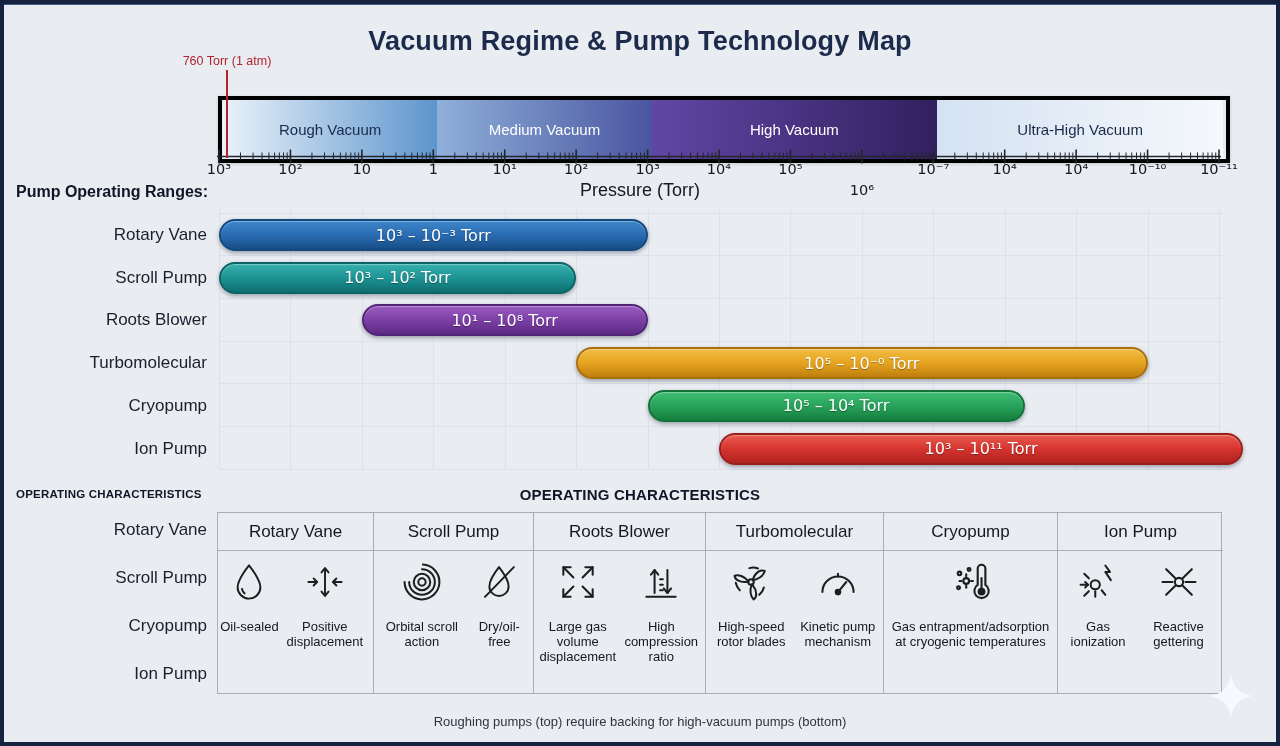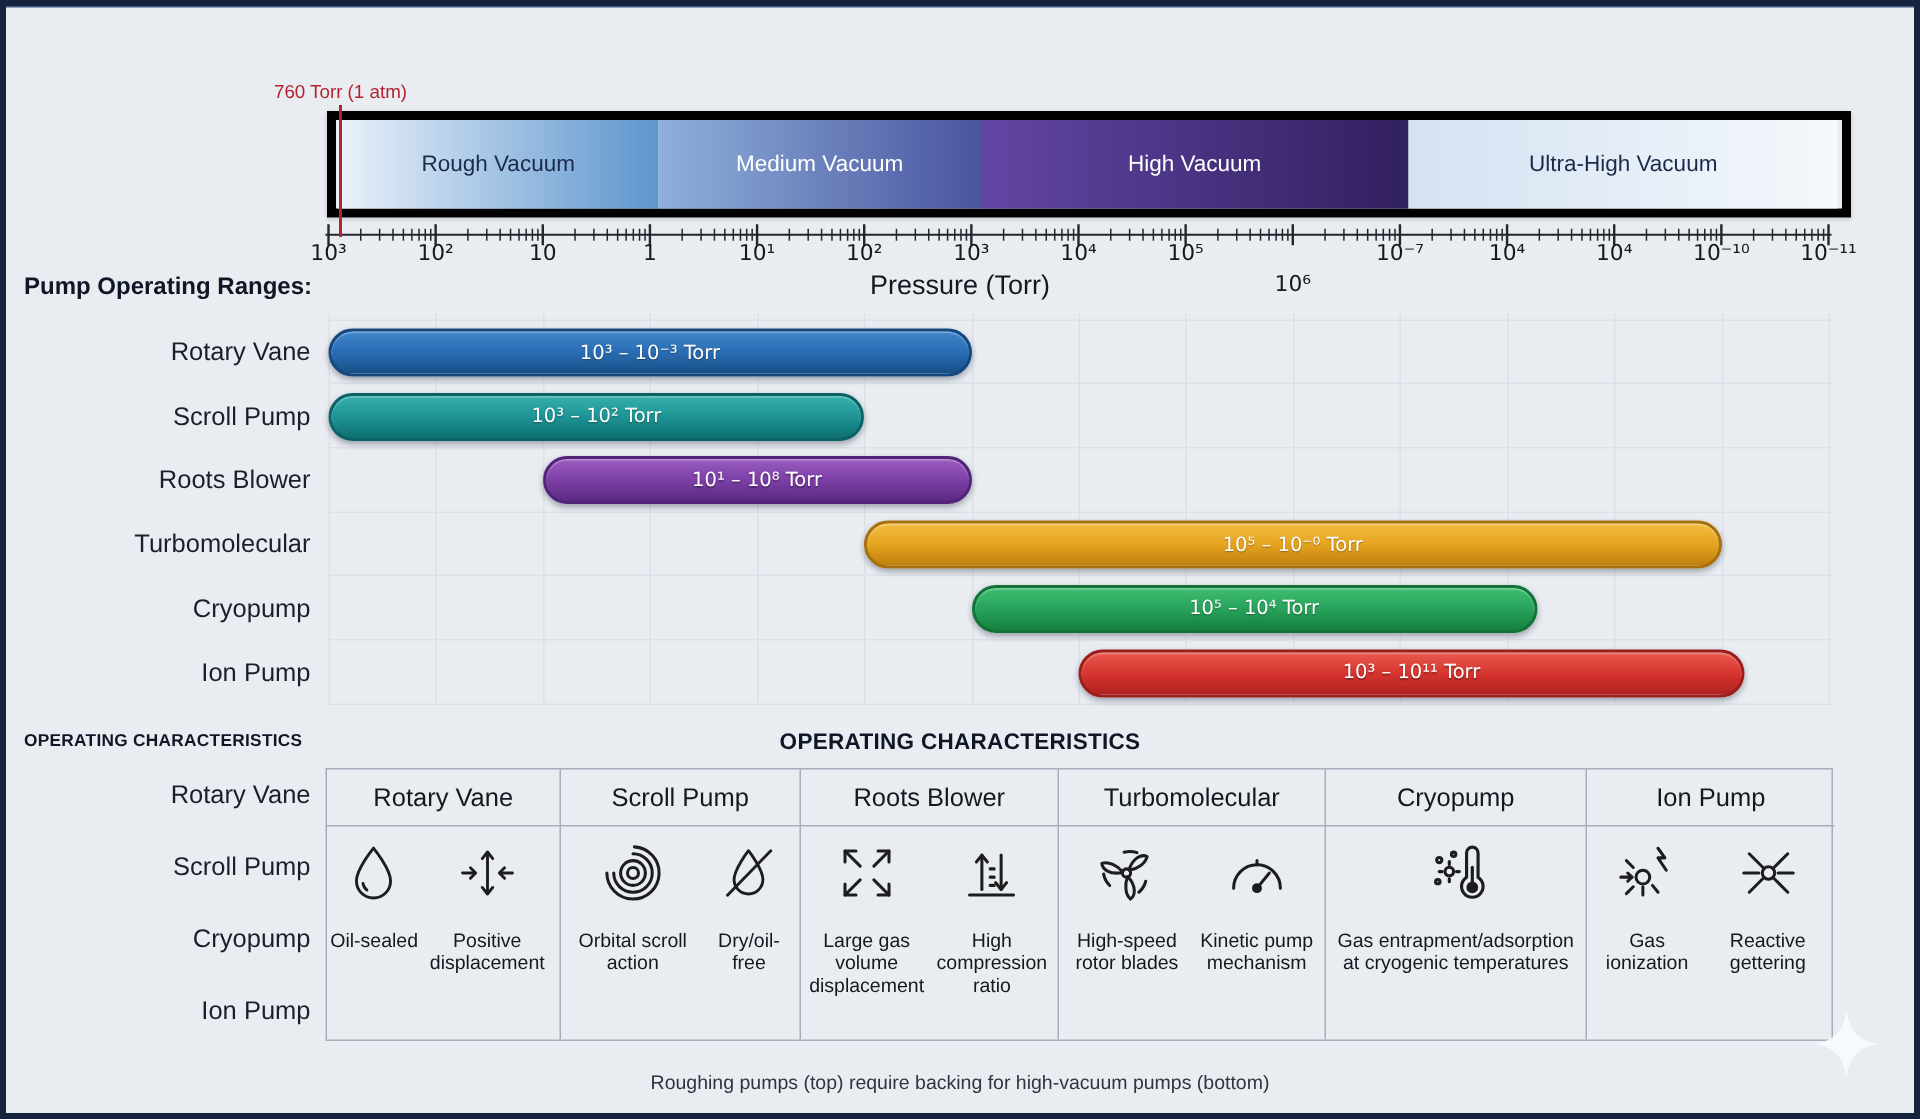--- a/index.html
+++ b/index.html
@@ -12,42 +12,42 @@
   .abs{position:absolute;}
   .title{
     left:0;right:0;top:22px;text-align:center;font-size:27px;font-weight:bold;
     color:#1c2b4b;letter-spacing:.2px;
   }
   .atm{
     left:133px;top:50px;width:180px;text-align:center;font-size:12.5px;color:#b3242f;
   }
   .atm-line{left:222px;top:66px;width:2px;height:88px;background:#b3242f;z-index:6;}
   .band{
-    left:214px;top:70px;width:1004px;height:59px;border:6px solid #000000;
+    left:214px;top:92px;width:1004px;height:59px;border:4px solid #000000;
     box-shadow:0 1px 3px rgba(20,30,60,.18);z-index:2;
   }
   .regime{position:absolute;top:0;height:100%;display:flex;align-items:center;justify-content:center;}
   .regime span{font-size:15px;}
   .ruler{left:0;top:144px;z-index:3;}
   .tick-labels{left:0;top:157px;width:1280px;height:22px;}
   .tick-labels span{
     position:absolute;transform:translateX(-50%);font-size:14.5px;color:#15181f;
     font-family:"DejaVu Sans", sans-serif;white-space:nowrap;
   }
   .axis-title{left:0;right:0;top:176px;text-align:center;font-size:18px;color:#15181f;}
   .ranges-heading{left:12px;top:179px;font-size:16px;font-weight:bold;color:#0f1626;}
   .grid-v{position:absolute;width:1px;background:#dce1e9;top:205px;height:260px;}
   .grid-h{position:absolute;height:1px;background:#dce1e9;left:215px;width:1003px;}
   .bar{
     position:absolute;height:32px;border-radius:16px;box-sizing:border-box;
     box-shadow:0 2px 4px rgba(10,20,40,.35), inset 0 1px 1px rgba(255,255,255,.35);
     display:flex;align-items:center;justify-content:center;z-index:4;
   }
   .bar span{
-    color:#fff;font-size:13px;font-family:"DejaVu Sans", sans-serif;
+    color:#fff;font-size:16px;font-family:"DejaVu Sans", sans-serif;
     text-shadow:0 1px 1px rgba(0,0,0,.35);white-space:nowrap;
   }
   .row-label{
     position:absolute;left:0;width:203px;text-align:right;font-size:17px;color:#1a1f2e;
   }
   .chars-side{left:12px;top:484px;font-size:11.5px;font-weight:bold;color:#0f1626;letter-spacing:.2px;}
   .chars-center{left:0;right:0;top:482px;text-align:center;font-size:15px;font-weight:bold;color:#0f1626;letter-spacing:.2px;}
   .table{
     left:213px;top:508px;width:1005px;height:182px;box-sizing:border-box;
     border:1px solid #a6aebb;display:flex;z-index:1;
@@ -69,20 +69,21 @@
     overflow-wrap:anywhere;margin-top:14px;
   }
   .cap.wide{max-width:176px;}
   .note{left:0;right:0;top:710px;text-align:center;font-size:13px;color:#2e3440;}
   .sparkle{left:1204px;top:669px;z-index:7;}
 </style>
 </head>
 <body>
 
 <div class="frame">
+  <div class="abs title">Vacuum Regime &amp; Pump Technology Map</div>
   <div class="abs atm">760 Torr (1 atm)</div>
   <div class="abs atm-line"></div>
 
   <div class="abs band" id="regime-band">
       <div class="regime" style="left: 1px; width: 214.286px; background: linear-gradient(90deg, rgb(234, 242, 250), rgb(93, 149, 205));">
         <span style="color: rgb(27, 42, 74);">Rough Vacuum</span>
       </div>
       <div class="regime" style="left: 215.286px; width: 214.286px; background: linear-gradient(90deg, rgb(143, 176, 218), rgb(74, 85, 160));">
         <span style="color: rgb(255, 255, 255);">Medium Vacuum</span>
       </div>
@@ -284,21 +285,21 @@
       </div>
       <div class="bar" style="left: 357.857px; width: 285.714px; top: 300.4px; background: linear-gradient(rgb(154, 92, 192) 0%, rgb(124, 63, 166) 50%, rgb(92, 42, 130) 100%); border: 2px solid rgb(82, 36, 120);">
         <span>10¹ – 10⁸ Torr</span>
       </div>
       <div class="bar" style="left: 572.143px; width: 571.429px; top: 343.1px; background: linear-gradient(rgb(242, 188, 66) 0%, rgb(229, 164, 31) 50%, rgb(192, 127, 14) 100%); border: 2px solid rgb(168, 112, 12);">
         <span>10⁵ – 10⁻⁰ Torr</span>
       </div>
       <div class="bar" style="left: 643.571px; width: 377px; top: 385.8px; background: linear-gradient(rgb(63, 189, 114) 0%, rgb(40, 162, 91) 50%, rgb(21, 128, 63) 100%); border: 2px solid rgb(18, 115, 57);">
         <span>10⁵ – 10⁴ Torr</span>
       </div>
-      <div class="bar" style="left: 715px; width: 444px; top: 428.5px; background: linear-gradient(rgb(232, 90, 78) 0%, rgb(214, 52, 47) 50%, rgb(176, 34, 32) 100%); border: 2px solid rgb(156, 30, 28);">
+      <div class="bar" style="left: 715px; width: 524px; top: 428.5px; background: linear-gradient(rgb(232, 90, 78) 0%, rgb(214, 52, 47) 50%, rgb(176, 34, 32) 100%); border: 2px solid rgb(156, 30, 28);">
         <span>10³ – 10¹¹ Torr</span>
       </div>
     </div>
 
   <div class="abs chars-side">OPERATING CHARACTERISTICS</div>
   <div class="abs chars-center">OPERATING CHARACTERISTICS</div>
   <div id="table-row-labels">
       <div class="row-label" style="top: 516px;">Rotary Vane</div>
       <div class="row-label" style="top: 564px;">Scroll Pump</div>
       <div class="row-label" style="top: 612px;">Cryopump</div>

